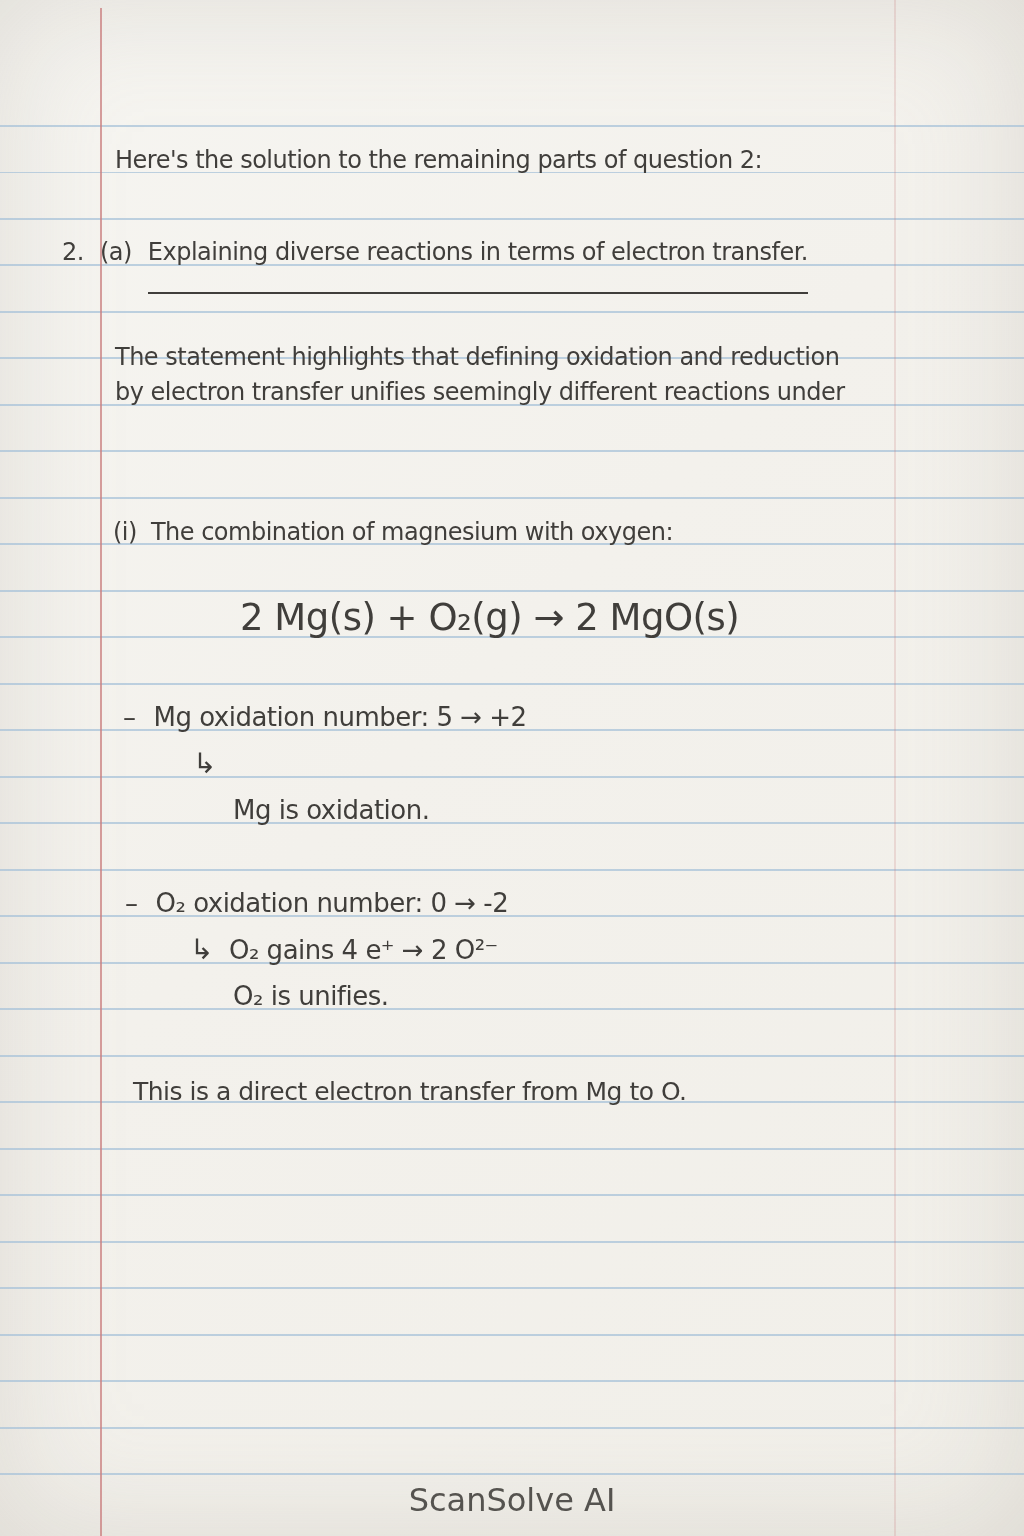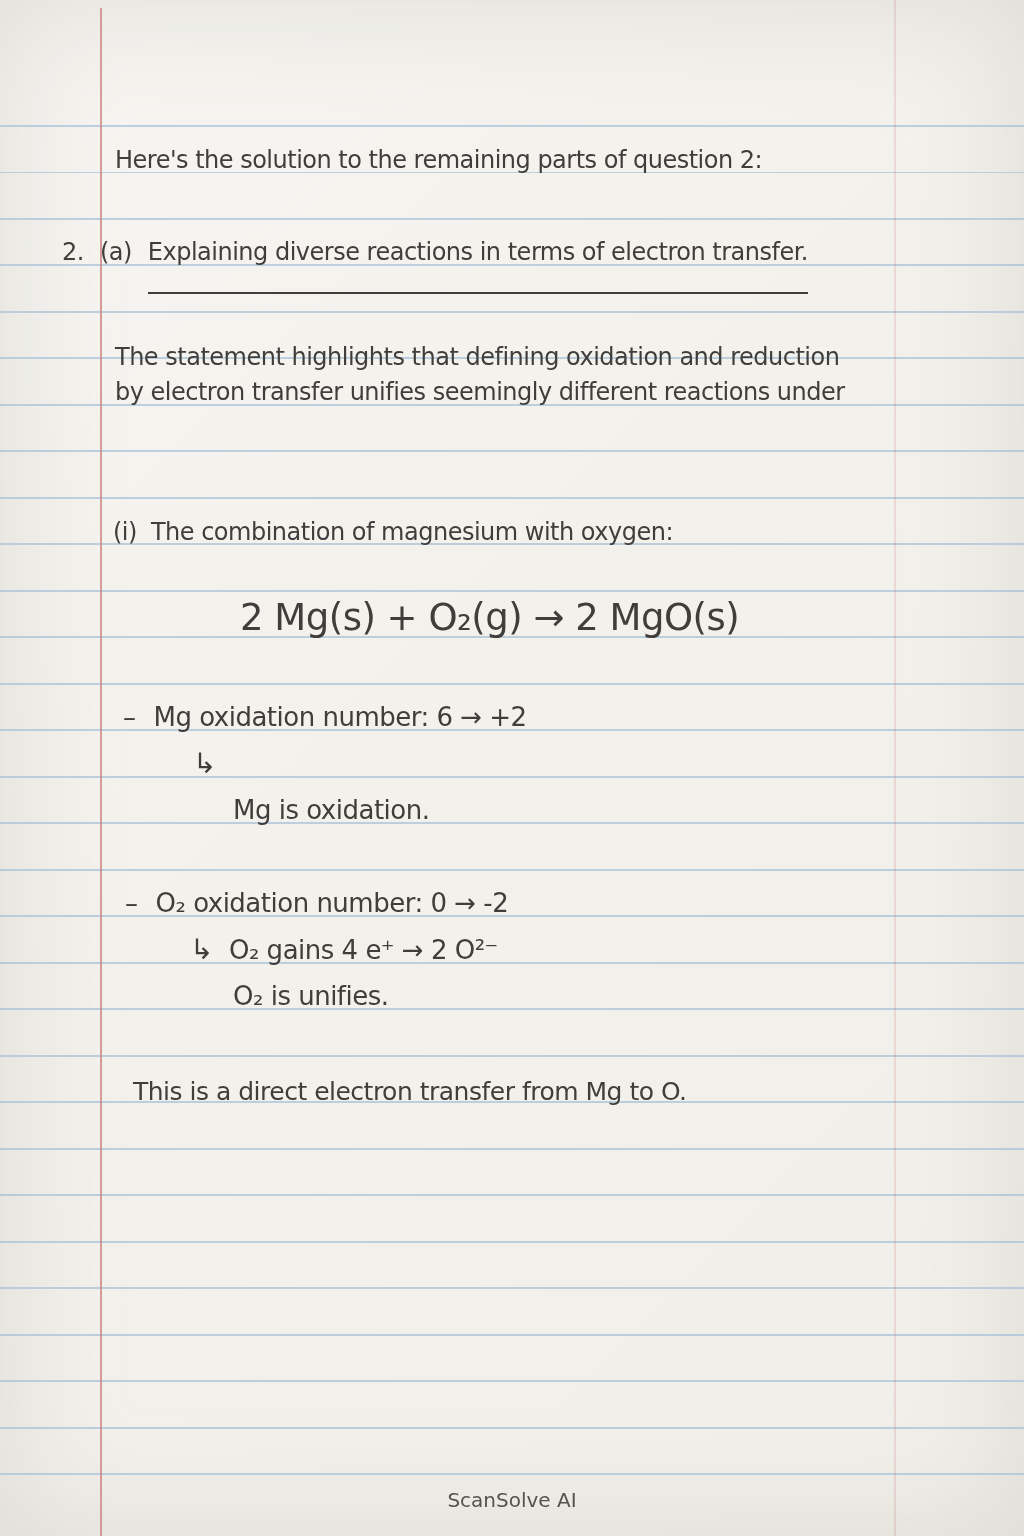--- a/index.html
+++ b/index.html
@@ -52,21 +52,21 @@
   .mg1{left:123px;top:696px;gap:18px;}
   .mg2{left:193px;top:743px;gap:16px;}
   .mg3{left:233px;top:789px;}
   .o21{left:125px;top:882px;gap:18px;}
   .o22{left:190px;top:929px;gap:16px;}
   .o23{left:233px;top:975px;}
   .arrow-glyph{font-size:28px;}
   .conclusion{left:133px;top:1072px;font-size:25px;}
   .footer{
     left:0;right:0;top:1480px;text-align:center;
-    font-size:20px;letter-spacing:0;color:#55534f;white-space:nowrap;
+    font-size:32px;letter-spacing:0;color:#55534f;white-space:nowrap;
   }
 </style>
 </head>
 <body>
 
 <div class="paper">
   <div class="rules"></div>
   <div class="margin-line"></div>
   <div class="margin-line-right"></div>
 
@@ -82,21 +82,21 @@
   <div class="txt para2">by electron transfer unifies seemingly different reactions under</div>
 
   <div class="txt ex-head">
     <span class="lbl">(i)</span><span>The combination of magnesium with oxygen:</span>
   </div>
 
   <div class="txt equation">2 Mg(s) + O₂(g) → 2 MgO(s)</div>
 
   <div class="txt row bullet mg1">
     <span>–</span>
-    <span>Mg oxidation number: 6 → +2</span>
+    <span>Mg oxidation number: 5 → +2</span>
   </div>
   <div class="txt row bullet mg2">
     <span class="arrow-glyph">↳</span>
   </div>
   <div class="txt bullet mg3">Mg is oxidation.</div>
 
   <div class="txt row bullet o21">
     <span>–</span>
     <span>O₂ oxidation number: 0 → -2</span>
   </div>

